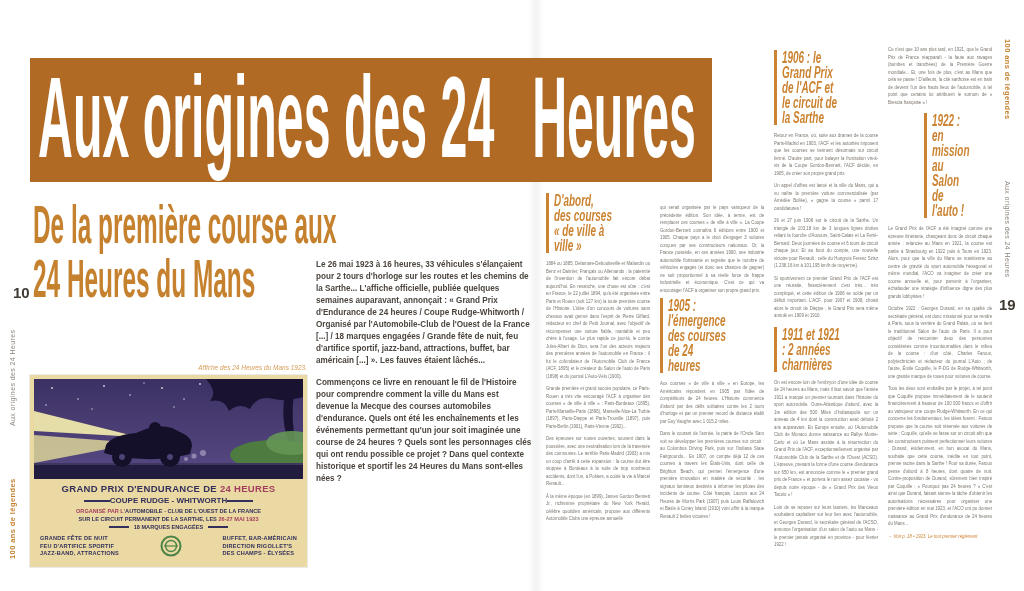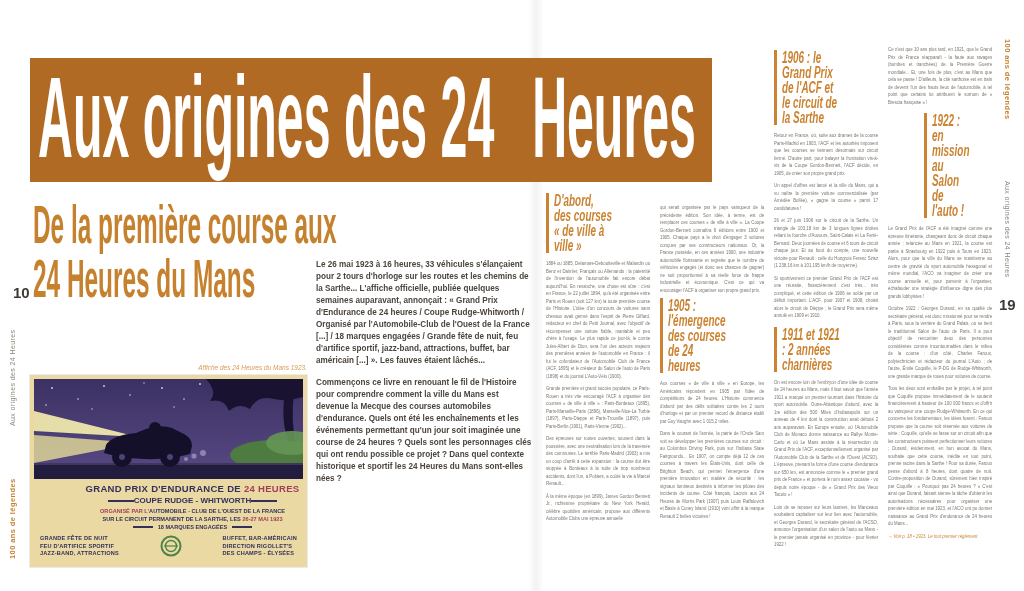--- a/index.html
+++ b/index.html
@@ -32,21 +32,21 @@
   .intro{position:absolute;left:316px;top:258px;width:256px;color:#4b453e;font-weight:bold;
          font-size:9.6px;line-height:12px;transform:scaleX(.85);transform-origin:left top;}
   .intro p{margin:0 0 10px 0;}
 
   
   .poster-caption{position:absolute;left:100px;top:364px;width:207px;text-align:right;
                   color:#d69a55;font-style:italic;font-size:6.5px;}
   .poster{position:absolute;left:30px;top:375px;width:277px;height:192px;background:#ead9a2;
           box-shadow:0 0 0 1px rgba(0,0,0,.08);}
   .poster svg.art{position:absolute;left:4px;top:4px;}
-  .pt{position:absolute;left:0;width:277px;text-align:center;color:#33305c;font-weight:bold;padding-left:24px;}
+  .pt{position:absolute;left:0;width:277px;text-align:center;color:#33305c;font-weight:bold;}
   .pt-line1{top:108px;font-size:9.5px;letter-spacing:.3px;}
   .pt-line1 .mag{color:#a13e5e;}
   .pt-line2{top:121px;font-size:8px;display:flex;align-items:center;justify-content:center;}
   .pt-line2 .dash{display:inline-block;width:26px;height:2px;background:#33305c;}
   .pt-line3{top:133px;font-size:5.6px;}
   .pt-line3 .mag{color:#a13e5e;}
   .pt-line4{top:141px;font-size:5.6px;}
   .pt-line4 .mag{color:#a13e5e;}
   .pt-line5{top:149px;font-size:5.6px;display:flex;align-items:center;justify-content:center;gap:5px;}
   .pt-line5 .dash{display:inline-block;width:20px;height:1.5px;background:#33305c;}

